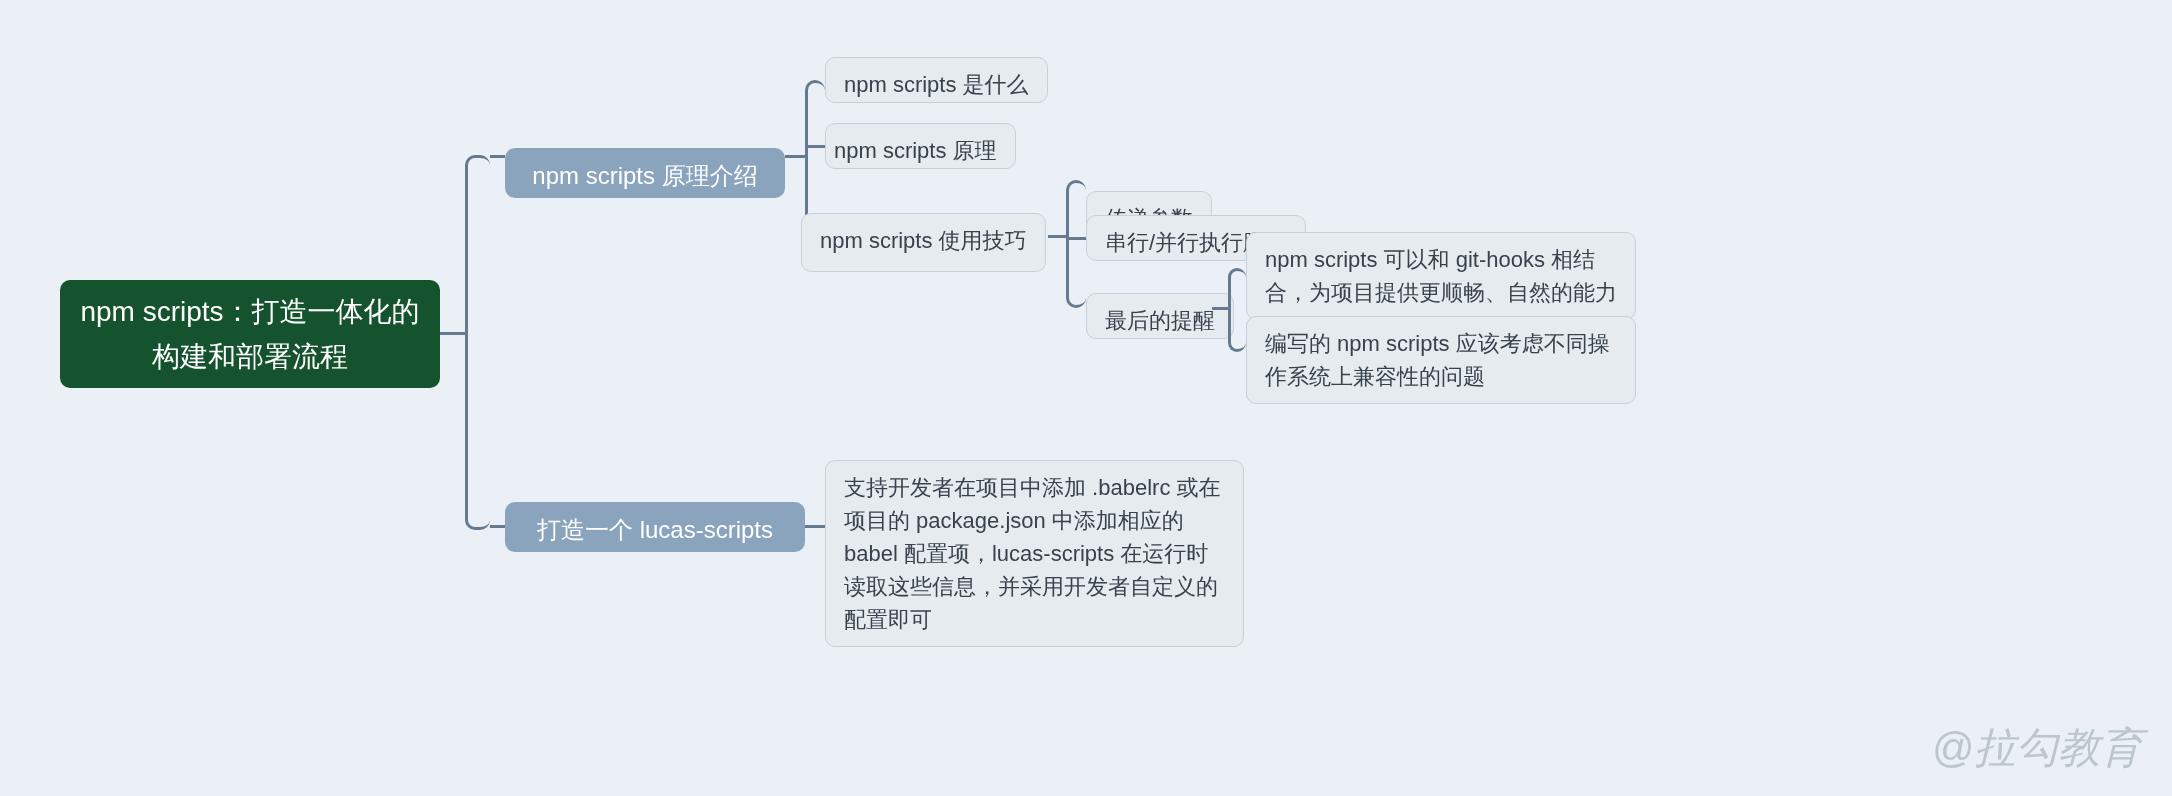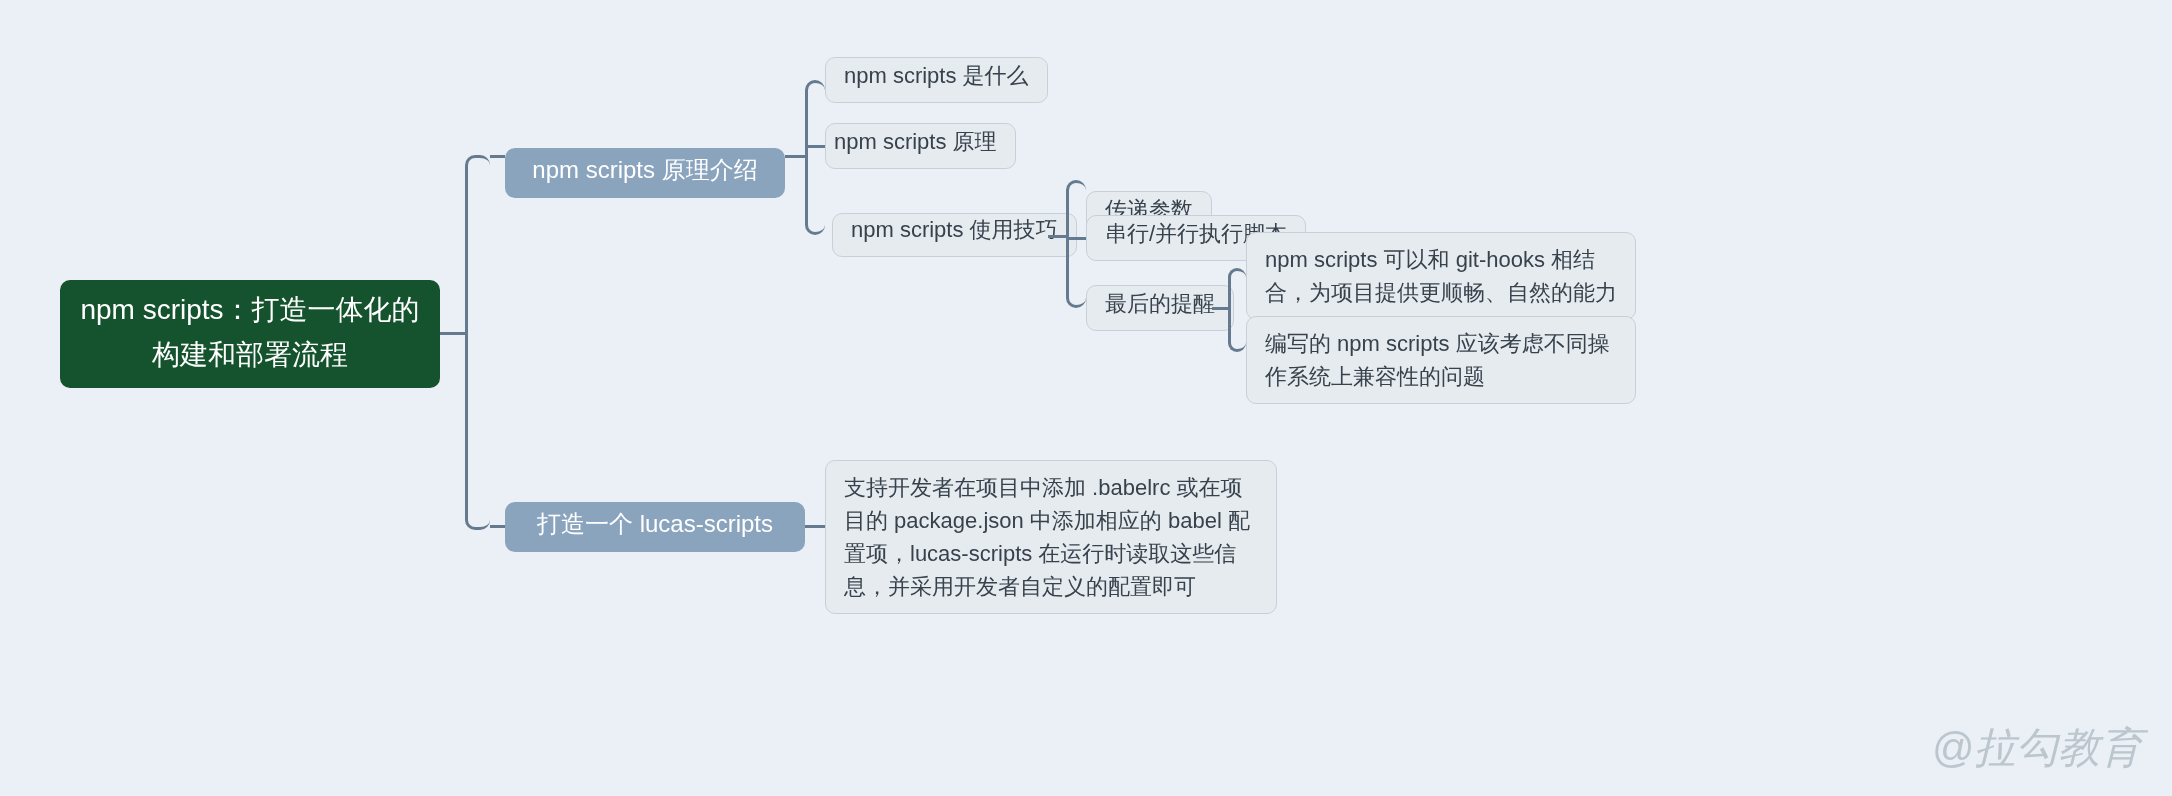--- a/index.html
+++ b/index.html
@@ -11,21 +11,21 @@
     position: relative;
     overflow: hidden;
   }
   .node {
     position: absolute;
     border-radius: 10px;
     padding: 10px 18px;
     font-size: 22px;
     line-height: 1.5;
     display: flex;
-    align-items: flex-end;
+    align-items: flex-start;
   }
   .root {
     background: #14532d;
     color: #fff;
     font-size: 28px;
     text-align: center;
     justify-content: center;
     font-weight: 500;
     line-height: 1.6;
   }
@@ -87,56 +87,56 @@
 <div class="hline" style="left:805px; top:145px; width:20px;"></div>
 
 <div class="node leaf" style="left:825px; top:57px; height:46px;">
   <span>npm scripts 是什么</span>
 </div>
 
 <div class="node leaf" style="left:825px; top:123px; height:46px;padding-left:8px;">
   <span>npm scripts 原理</span>
 </div>
 
-<div class="node leaf" style="left:832px; top:213px; height:44px;">
+<div class="node leaf" style="left:801px; top:213px; height:59px;">
   <span>npm scripts 使用技巧</span>
 </div>
 
 <div class="hline" style="left:1048px; top:235px; width:18px;"></div>
 <div class="conn" style="left:1066px; top:180px; height:128px; width:20px; border-left-width:3px; border-top-width:3px; border-bottom-width:3px; border-top-left-radius:10px; border-bottom-left-radius:10px;"></div>
 <div class="hline" style="left:1066px; top:237px; width:20px;"></div>
 
 <div class="node leaf" style="left:1086px; top:158px; height:46px;margin-top:33px;">
   <span>传递参数</span>
 </div>
 
 <div class="node leaf" style="left:1086px; top:215px; height:46px;">
   <span>串行/并行执行脚本</span>
 </div>
 
-<div class="node leaf" style="left:1086px; top:285px; height:46px;">
+<div class="node leaf" style="left:1086px; top:293px; height:46px;">
   <span>最后的提醒</span>
 </div>
 
 <div class="hline" style="left:1212px; top:307px; width:16px;"></div>
 <div class="conn" style="left:1228px; top:268px; height:84px; width:18px; border-left-width:3px; border-top-width:3px; border-bottom-width:3px; border-top-left-radius:10px; border-bottom-left-radius:10px;"></div>
 
 <div class="node leaf leaf-wide" style="left:1246px; top:232px;">
   <span>npm scripts 可以和 git-hooks 相结合，为项目提供更顺畅、自然的能力</span>
 </div>
 
 <div class="node leaf leaf-wide" style="left:1246px; top:316px;">
   <span>编写的 npm scripts 应该考虑不同操作系统上兼容性的问题</span>
 </div>
 
 <div class="node branch" style="left:505px; top:502px; width:300px; height:50px;">
   <span>打造一个 lucas-scripts</span>
 </div>
 <div class="hline" style="left:490px; top:525px; width:15px;"></div>
 <div class="hline" style="left:805px; top:525px; width:20px;"></div>
 
-<div class="node leaf" style="left:825px; top:460px; width:452px;">
+<div class="node leaf" style="left:825px; top:460px; width:419px;">
   <span>支持开发者在项目中添加 .babelrc 或在项目的 package.json 中添加相应的 babel 配置项，lucas-scripts 在运行时读取这些信息，并采用开发者自定义的配置即可</span>
 </div>
 
 <div class="watermark">
   <span>@拉勾教育</span>
 </div>
 
 </body></html>

